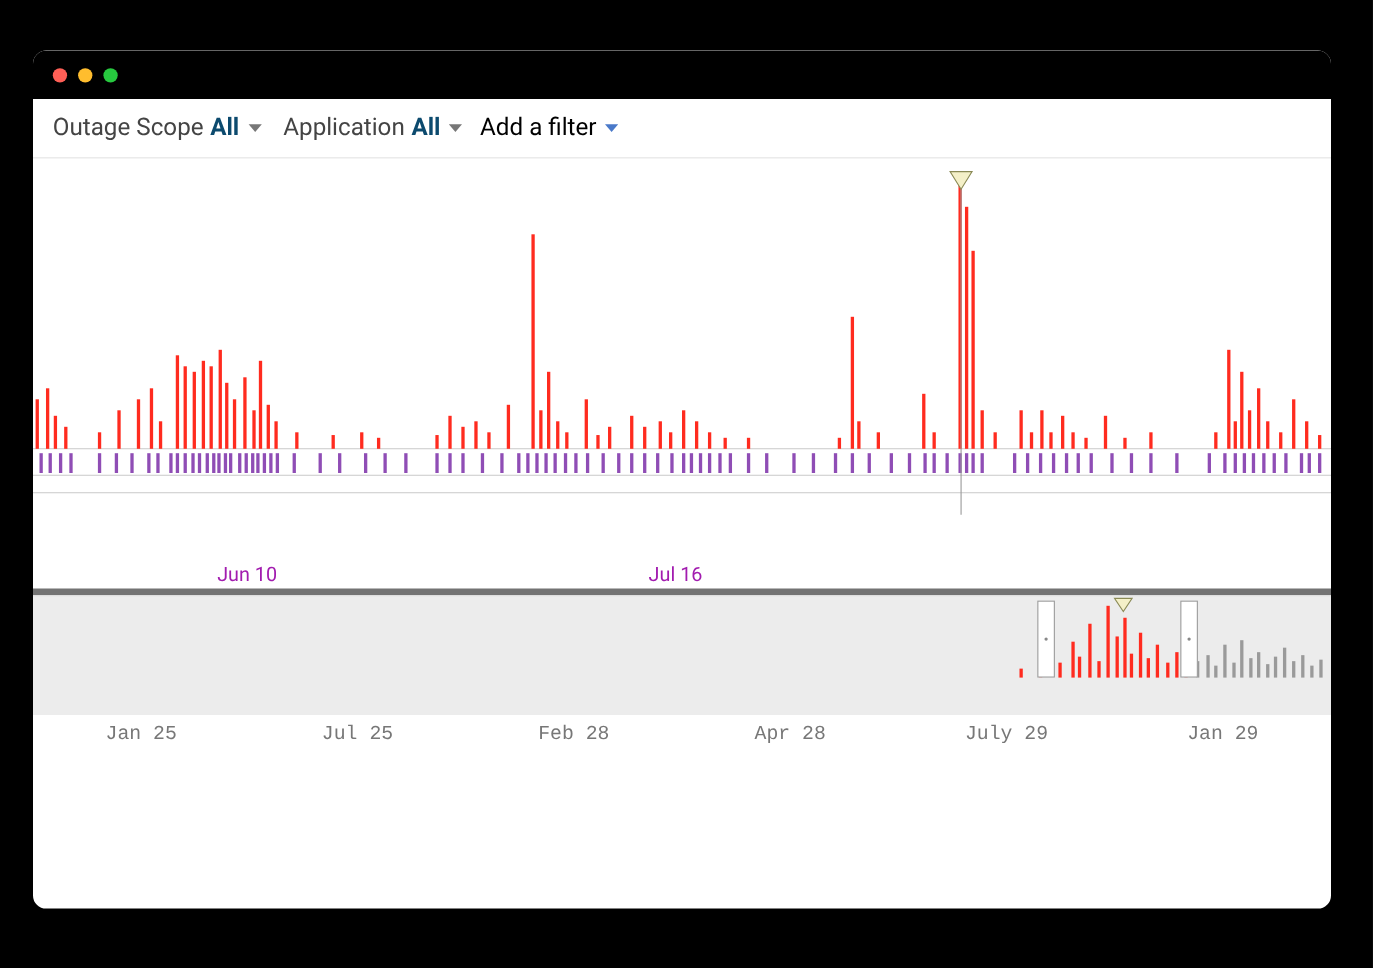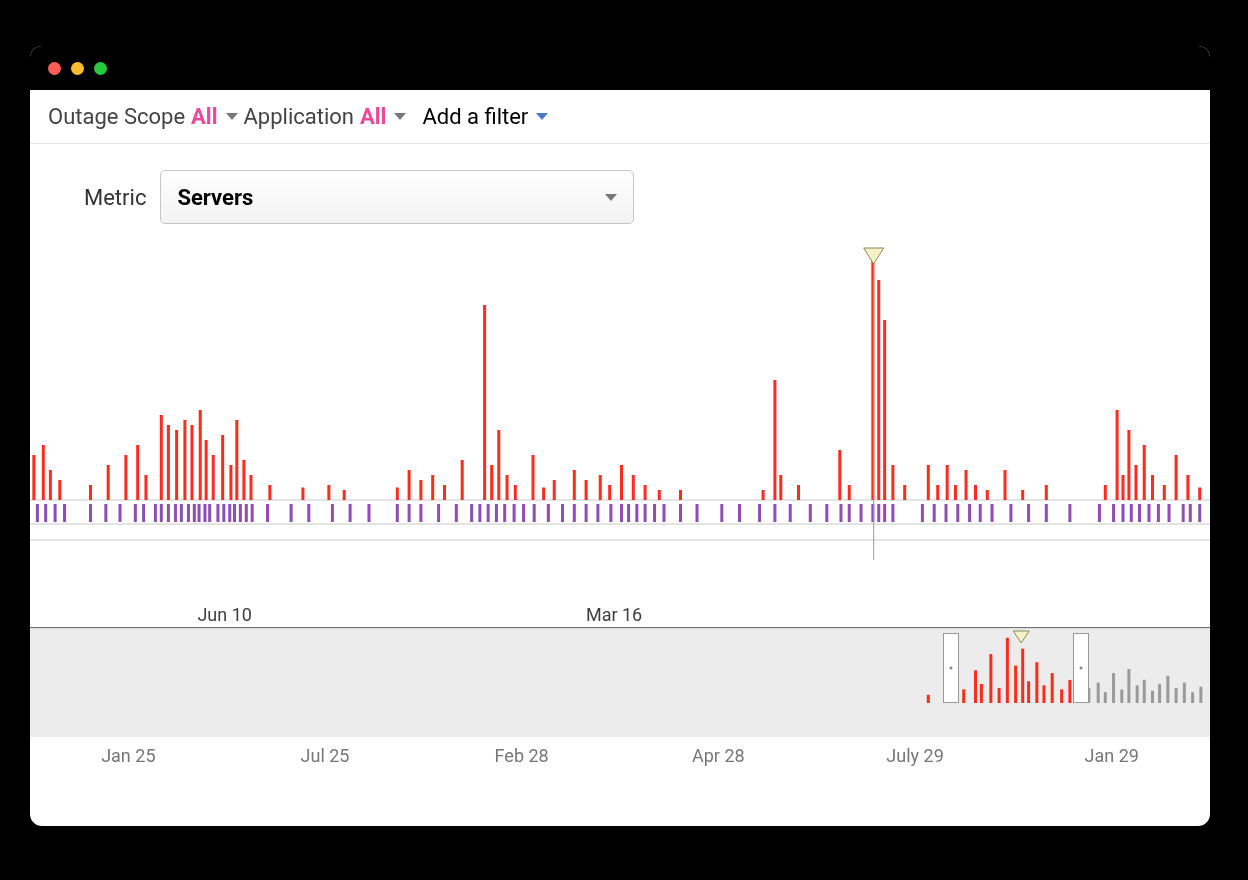--- a/index.html
+++ b/index.html
@@ -6,34 +6,34 @@
   .stage{width:1248px;height:880px;position:relative;}
   .hamburger{position:absolute;right:40px;top:68px;width:48px;height:32px;cursor:pointer;}
   .hamburger span{display:block;height:5px;background:#7c7c7c;margin:5px 0;border-radius:1px;}
   .browser{position:absolute;left:30px;top:46px;width:1180px;height:780px;background:#fff;border-radius:12px;overflow:hidden;box-shadow:0 8px 30px rgba(0,0,0,.4);}
   .titlebar{height:44px;background:#000;display:flex;align-items:center;padding-left:18px;gap:10px;}
   .tdot{width:13px;height:13px;border-radius:50%;}
   .r{background:#ff5f56;} .y{background:#ffbd2e;} .g{background:#27c93f;}
   .content{background:#fff;}
   .filterbar{display:flex;align-items:center;gap:6px;padding:14px 18px;font-size:22px;color:#444;border-bottom:1px solid #e3e3e3;}
   .fb-item{display:flex;align-items:center;gap:6px;cursor:pointer;}
-  .fb-item .val{font-weight:700;color:#ec4899;}
+  .fb-item .val{font-weight:700;color:#0c4a6e;}
   .caret{display:inline-block;width:0;height:0;border-left:6px solid transparent;border-right:6px solid transparent;border-top:7px solid #777;margin-left:2px;}
   .caret.blue{border-top-color:#4a79c9;}
   .addfilter{color:#000000;margin-left:10px;}
   .metricrow{display:flex;align-items:center;gap:14px;padding:26px 18px 12px 54px;}
   .metric-label{font-size:22px;color:#333;}
   .selectbox{display:flex;align-items:center;justify-content:space-between;min-width:440px;height:52px;padding:0 16px;border:1px solid #c6c6c6;border-radius:5px;background:linear-gradient(#fff,#f3f3f3);font-size:22px;font-weight:700;cursor:pointer;}
   .chartwrap{position:relative;height:350px;margin:4px 0 0 0;}
   svg{display:block;}
-  .mini-axis{display:flex;padding:14px 0 2px 0;font-size:18px;color:#404040;border-bottom:1px solid #737373;}
+  .mini-axis{display:flex;padding:14px 0 2px 0;font-size:18px;color:#a21caf;border-bottom:6px solid #737373;}
   .mini-axis span{flex:1;text-align:center;}
   .overview{position:relative;height:108px;background:#ececec;border-top:1px solid #ddd;}
   .ov-axis{display:flex;padding:8px 0 0 0;font-size:18px;color:#777;background:#fff;}
-  .ov-axis span{flex:1;text-align:center;}
+  .ov-axis span{flex:1;text-align:center;font-family:Liberation Mono, monospace;}
   .brush{position:absolute;top:4px;width:14px;height:68px;background:#fff;border:1px solid #999;cursor:ew-resize;}
   .brush::after{content:"";position:absolute;left:50%;top:50%;width:3px;height:3px;background:#888;border-radius:50%;transform:translate(-50%,-50%);}
 </style>
 </head>
 <body>
 
 <div class="stage">
   <div class="hamburger">
     <span></span>
       <span></span>
@@ -45,38 +45,31 @@
       <div class="tdot y"></div>
       <div class="tdot g"></div>
     </div>
     <div class="content">
       <div class="filterbar">
         <div class="fb-item">
           <span>Outage Scope</span>
           <span class="val">All</span>
           <span class="caret"></span>
         </div>
-        <div class="fb-item" style="margin-left:0">
+        <div class="fb-item" style="margin-left:14px">
           <span>Application</span>
           <span class="val">All</span>
           <span class="caret"></span>
         </div>
         <div class="fb-item addfilter">
           <span>Add a filter</span>
           <span class="caret blue"></span>
         </div>
       </div>
 
-      <div class="metricrow">
-        <span class="metric-label">Metric</span>
-        <div class="selectbox">
-          <span>Servers</span>
-          <span class="caret"></span>
-        </div>
-      </div>
 
       <div class="chartwrap">
         <svg id="main-svg" width="1180" height="350">
             <line x1="0" y1="260" x2="1180" y2="260" stroke="#c9c9c9" stroke-width="1"></line>
             <line x1="0" y1="284" x2="1180" y2="284" stroke="#c9c9c9" stroke-width="1"></line>
             <line x1="0" y1="300" x2="1180" y2="300" stroke="#c9c9c9" stroke-width="1"></line>
             <rect x="2.36" y="215" width="3" height="45" fill="#ff2b1f"></rect>
             <rect x="11.8" y="205" width="3" height="55" fill="#ff2b1f"></rect>
             <rect x="18.88" y="230" width="3" height="30" fill="#ff2b1f"></rect>
             <rect x="28.32" y="240" width="3" height="20" fill="#ff2b1f"></rect>
@@ -253,21 +246,21 @@
             <rect x="1158.76" y="264" width="3" height="18" fill="#7b2ea8" opacity="0.85"></rect>
             <rect x="1168.2" y="264" width="3" height="18" fill="#7b2ea8" opacity="0.85"></rect>
             <line x1="843.6999999999999" y1="20" x2="843.6999999999999" y2="260" stroke="#999" stroke-width="1"></line>
             <line x1="843.6999999999999" y1="260" x2="843.6999999999999" y2="320" stroke="#999" stroke-width="1"></line>
             <polygon points="833.6999999999999,8 853.6999999999999,8 843.6999999999999,24" fill="#f4f0c8" stroke="#8a8a55" stroke-width="1"></polygon>
           </svg>
       </div>
 
       <div class="mini-axis">
         <span style="flex:0 0 33%">Jun 10</span>
-        <span style="flex:0 0 33%">Mar 16</span>
+        <span style="flex:0 0 33%">Jul 16</span>
       </div>
 
       <div class="overview">
         <svg id="ov-svg" width="1180" height="80">
             <rect x="896.8" y="65.84" width="3" height="8.16" fill="#ff2b1f"></rect>
             <rect x="914.5" y="68.56" width="3" height="5.44" fill="#ff2b1f"></rect>
             <rect x="932.2" y="60.4" width="3" height="13.600000000000001" fill="#ff2b1f"></rect>
             <rect x="944" y="41.36" width="3" height="32.64" fill="#ff2b1f"></rect>
             <rect x="949.9000000000001" y="54.959999999999994" width="3" height="19.040000000000003" fill="#ff2b1f"></rect>
             <rect x="959.3399999999999" y="25.04" width="3" height="48.96" fill="#ff2b1f"></rect>

